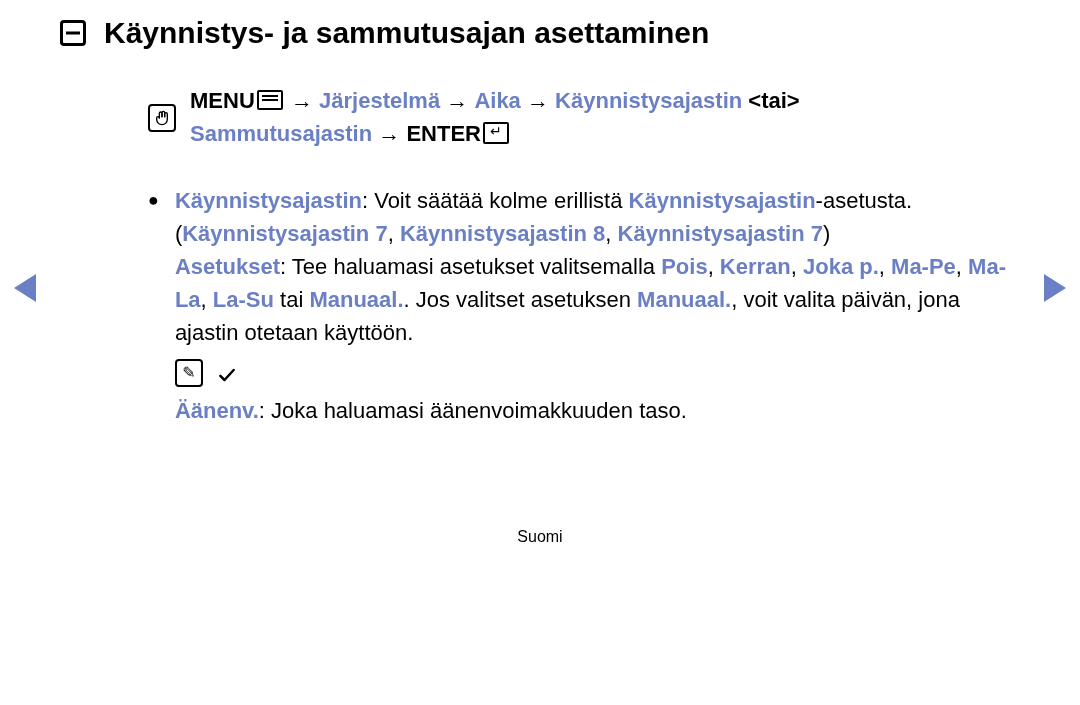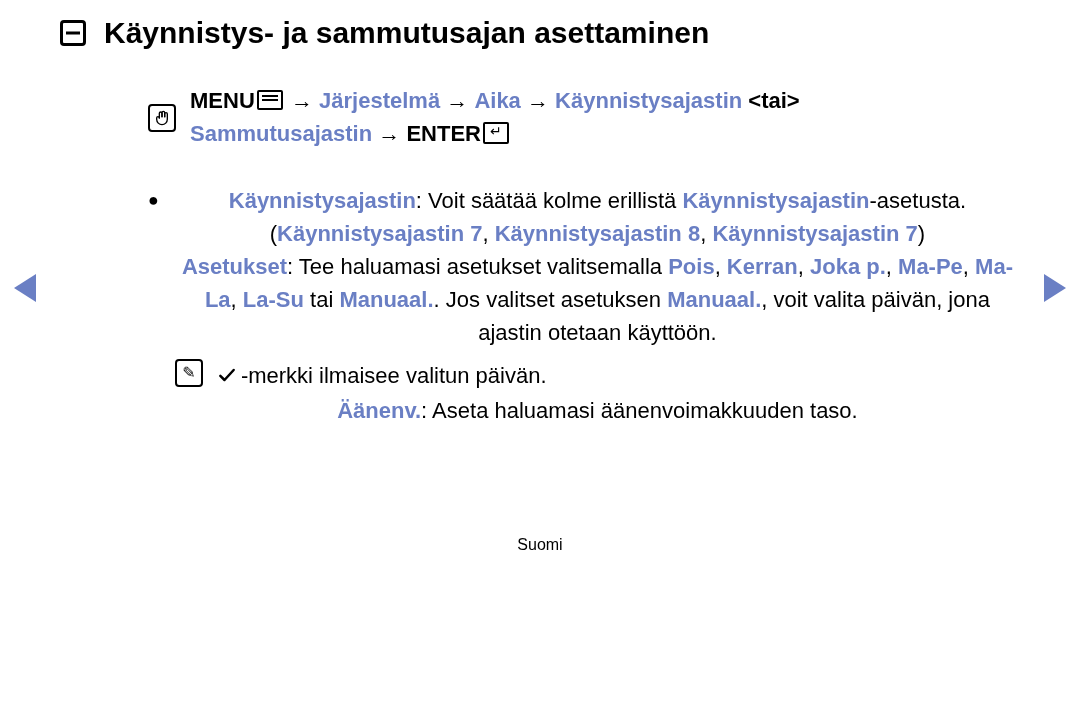--- a/index.html
+++ b/index.html
@@ -127,21 +127,20 @@
     gap: 16px;
     margin-bottom: 4px;
   }
   .bullet {
     font-size: 18px;
     line-height: 32px;
     flex-shrink: 0;
   }
   .bullet-body {
     flex: 1;
-    text-align: center;
   }
   .note-row {
     display: flex;
     align-items: flex-start;
     gap: 14px;
     margin-top: 10px;
   }
   .note-icon {
     width: 28px;
     height: 28px;
@@ -178,21 +177,21 @@
     border-right: 22px solid #6a7fc4;
   }
   .arrow-right {
     right: 14px;
     border-top: 14px solid transparent;
     border-bottom: 14px solid transparent;
     border-left: 22px solid #6a7fc4;
   }
   .footer {
     position: absolute;
-    bottom: 22px;
+    bottom: 30px;
     left: 0;
     right: 0;
     text-align: center;
     font-size: 16px;
   }
 </style>
 </head>
 <body>
 
 <div class="page">
@@ -239,26 +238,26 @@
 
         <div class="note-row">
           <div class="note-icon">
             <span>✎</span>
           </div>
           <div>
             <span class="check">
               <svg width="20" height="20" viewBox="0 0 24 24" fill="none" stroke="#000" stroke-width="3" stroke-linecap="round" stroke-linejoin="round">
                 <polyline points="4 13 9 18 20 6"></polyline>
               </svg>
-            </span><span>-merkki ilmaisee valitun päivän.</span>
+            </span>
           </div>
         </div>
 
         <div>
-          <span class="hl">Äänenv.</span><span>: Aseta haluamasi äänenvoimakkuuden taso.</span>
+          <span class="hl">Äänenv.</span><span>: Joka haluamasi äänenvoimakkuuden taso.</span>
         </div>
       </div>
     </div>
 
   </div>
 
   <div class="arrow-left"></div>
   <div class="arrow-right"></div>
 
   <div class="footer">Suomi</div>

